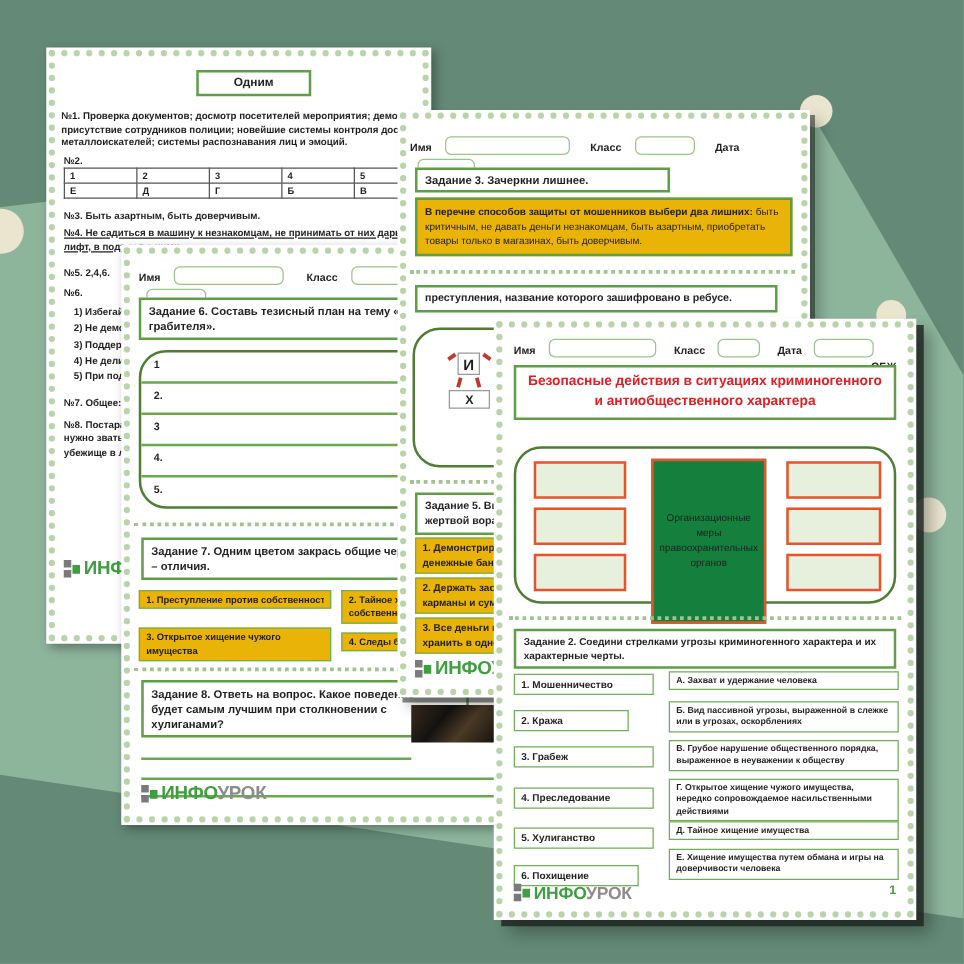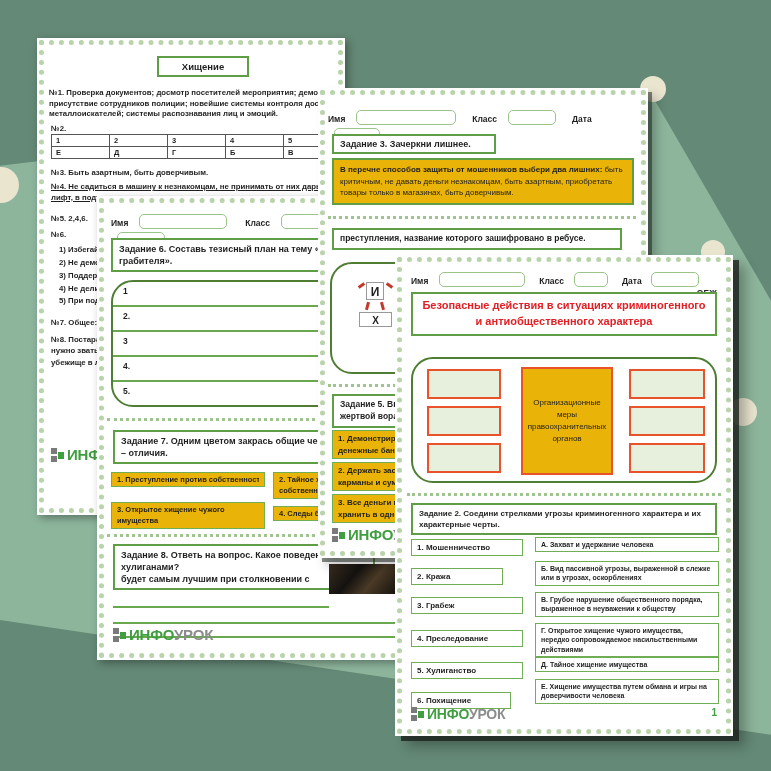--- a/index.html
+++ b/index.html
@@ -47,21 +47,21 @@
 <body>
 
 <div class="bg-light"></div>
 <div class="dot" style="left:-17px; top:167px; width:36px; height:36px;"></div>
 <div class="dot" style="left:640px; top:76px; width:26px; height:26px;"></div>
 <div class="dot" style="left:701px; top:240px; width:24px; height:24px;"></div>
 <div class="dot" style="left:729px; top:398px; width:28px; height:28px;"></div>
 
 <div class="page p1">
   <div class="frame"></div>
-  <div class="abs taskbox" style="left:120px; top:18px; width:92px; text-align:center; font-size:9.5px;">Хищение</div>
+  <div class="abs taskbox" style="left:120px; top:18px; width:92px; text-align:center; font-size:9.5px;">Одним</div>
   <div class="abs" style="left:12px; top:50px; width:288px; font-size:7.8px; line-height:1.35;">
     <span class="nw">№1.  Проверка документов; досмотр посетителей мероприятия; демонстративное</span>
     <span class="nw">присутствие сотрудников полиции; новейшие системы контроля доступа; применение</span>
     <span class="nw">металлоискателей; системы распознавания лиц и эмоций.</span>
   </div>
   <div class="abs" style="left:14px; top:86px; font-size:7.8px;">№2.</div>
   <table class="ans abs" style="left:14px; top:96px;">
     <tbody>
         <tr>
       <td>1</td>
@@ -145,22 +145,22 @@
   <div class="abs cbox" style="left:14px; top:306px; width:154px; font-size:7.5px; font-weight:bold; line-height:1.4;">
     <span class="nw">3. Открытое хищение чужого</span>
     <span class="nw">имущества</span>
   </div>
   <div class="abs cbox" style="left:176px; top:310px; width:122px; font-size:7.5px; font-weight:bold;">
     <span class="nw">4. Следы борьбы</span>
   </div>
   <div class="abs divider" style="left:10px; top:338px; width:292px;"></div>
   <div class="abs taskbox t8" style="left:16px; top:348px; width:262px;">
     <span class="nw">Задание 8. Ответь на вопрос. Какое поведение</span>
+    <span class="nw">будет самым лучшим при столкновении с</span>
     <span class="nw">хулиганами?</span>
-    <span class="nw">будет самым лучшим при столкновении с</span>
   </div>
   <div class="abs" style="left:232px; top:368px; width:72px; height:30px; background:linear-gradient(130deg,#3a2e20 0%,#141210 35%,#4a3a26 60%,#0f0d0a 100%);"></div>
   <div class="abs gline" style="left:16px; top:410px; width:216px;"></div>
   <div class="abs gline" style="left:16px; top:426px; width:283px;"></div>
   <div class="abs gline" style="left:16px; top:440px; width:283px;"></div>
   <div class="abs logo" style="left:16px; top:428px; top:430px;" style2="">
   </div>
   <div class="abs logo" style="left:16px; top:430px;">
     <span class="lg-icon">
         <i class="s1"></i>
@@ -174,21 +174,21 @@
 <div class="page p3">
   <div class="frame"></div>
   <div class="abs" style="left:10px; top:20px; width:312px;">
     <span class="lbl">Имя</span>
     <span class="ifield" style="width:100px; margin-left:6px;"></span>
     <span class="lbl" style="margin-left:12px;">Класс</span>
     <span class="ifield" style="width:48px; margin-left:6px;"></span>
     <span class="lbl" style="margin-left:12px;">Дата</span>
     <span class="ifield" style="width:46px; margin-left:6px;"></span>
   </div>
-  <div class="abs taskbox nw" style="left:14px; top:46px; width:164px; font-size:9px;">Задание 3. Зачеркни лишнее.</div>
+  <div class="abs taskbox nw" style="left:14px; top:46px; width:204px; font-size:9px;">Задание 3. Зачеркни лишнее.</div>
   <div class="abs cbox" style="left:14px; top:70px; width:302px; font-size:8px; line-height:1.45; border-width:2px; border-color:#5f9e47; padding:4px 6px;">
     <b>В перечне способов защиты от мошенников выбери два лишних:</b><span> быть критичным, не давать деньги незнакомцам, быть азартным, приобретать товары только в магазинах, быть доверчивым.</span>
   </div>
   <div class="abs divider" style="left:10px; top:128px; width:308px;"></div>
   <div class="abs taskbox" style="left:14px; top:140px; width:290px; font-size:8.5px; line-height:1.4;">
     <span class="nw">преступления, название которого зашифровано в ребусе.</span>
   </div>
   <div class="abs roundc" style="left:12px; top:174px; width:306px; height:112px;">
     <div class="abs" style="left:22px; top:14px; width:60px; height:80px;">
       <div class="abs" style="left:12px; top:4px; width:18px; height:18px; border:1.5px solid #999; background:#fff; text-align:center; font-weight:bold; font-size:12px; line-height:18px;">И</div>
@@ -241,21 +241,21 @@
     <span class="lbl" style="float:right;">ОБЖ</span>
   </div>
   <div class="abs taskbox red" style="left:16px; top:37px; width:306px; font-size:11px; text-align:center; line-height:1.45; padding:4px 2px;">
     <span class="nw">Безопасные действия в ситуациях криминогенного</span>
     <span class="nw">и антиобщественного характера</span>
   </div>
   <div class="abs roundc" style="left:16px; top:102px; width:306px; height:126px;">
     <div class="sbox" style="left:14px; top:10px; width:74px; height:30px;"></div>
     <div class="sbox" style="left:14px; top:47px; width:74px; height:30px;"></div>
     <div class="sbox" style="left:14px; top:84px; width:74px; height:30px;"></div>
-    <div class="sbox" style="left:108px; top:8px; width:92px; height:108px; background:#eab308; display:flex; align-items:center; justify-content:center; text-align:center; font-size:8px; line-height:1.5; padding:2px;">Организационные меры правоохранительных органов</div>
+    <div class="sbox" style="left:108px; top:8px; width:92px; height:132px; background:#15803d; display:flex; align-items:center; justify-content:center; text-align:center; font-size:8px; line-height:1.5; padding:2px;">Организационные меры правоохранительных органов</div>
     <div class="sbox" style="left:216px; top:10px; width:76px; height:30px;"></div>
     <div class="sbox" style="left:216px; top:47px; width:76px; height:30px;"></div>
     <div class="sbox" style="left:216px; top:84px; width:76px; height:30px;"></div>
   </div>
   <div class="abs divider" style="left:12px; top:238px; width:314px;"></div>
   <div class="abs taskbox" style="left:16px; top:248px; width:306px; font-size:8px; line-height:1.4;">
     <span class="nw">Задание 2. Соедини стрелками угрозы криминогенного характера и их</span>
     <span class="nw">характерные черты.</span>
   </div>
   <div class="abs leftitem nw" style="left:16px; top:284px; width:112px;">1. Мошенничество</div>

